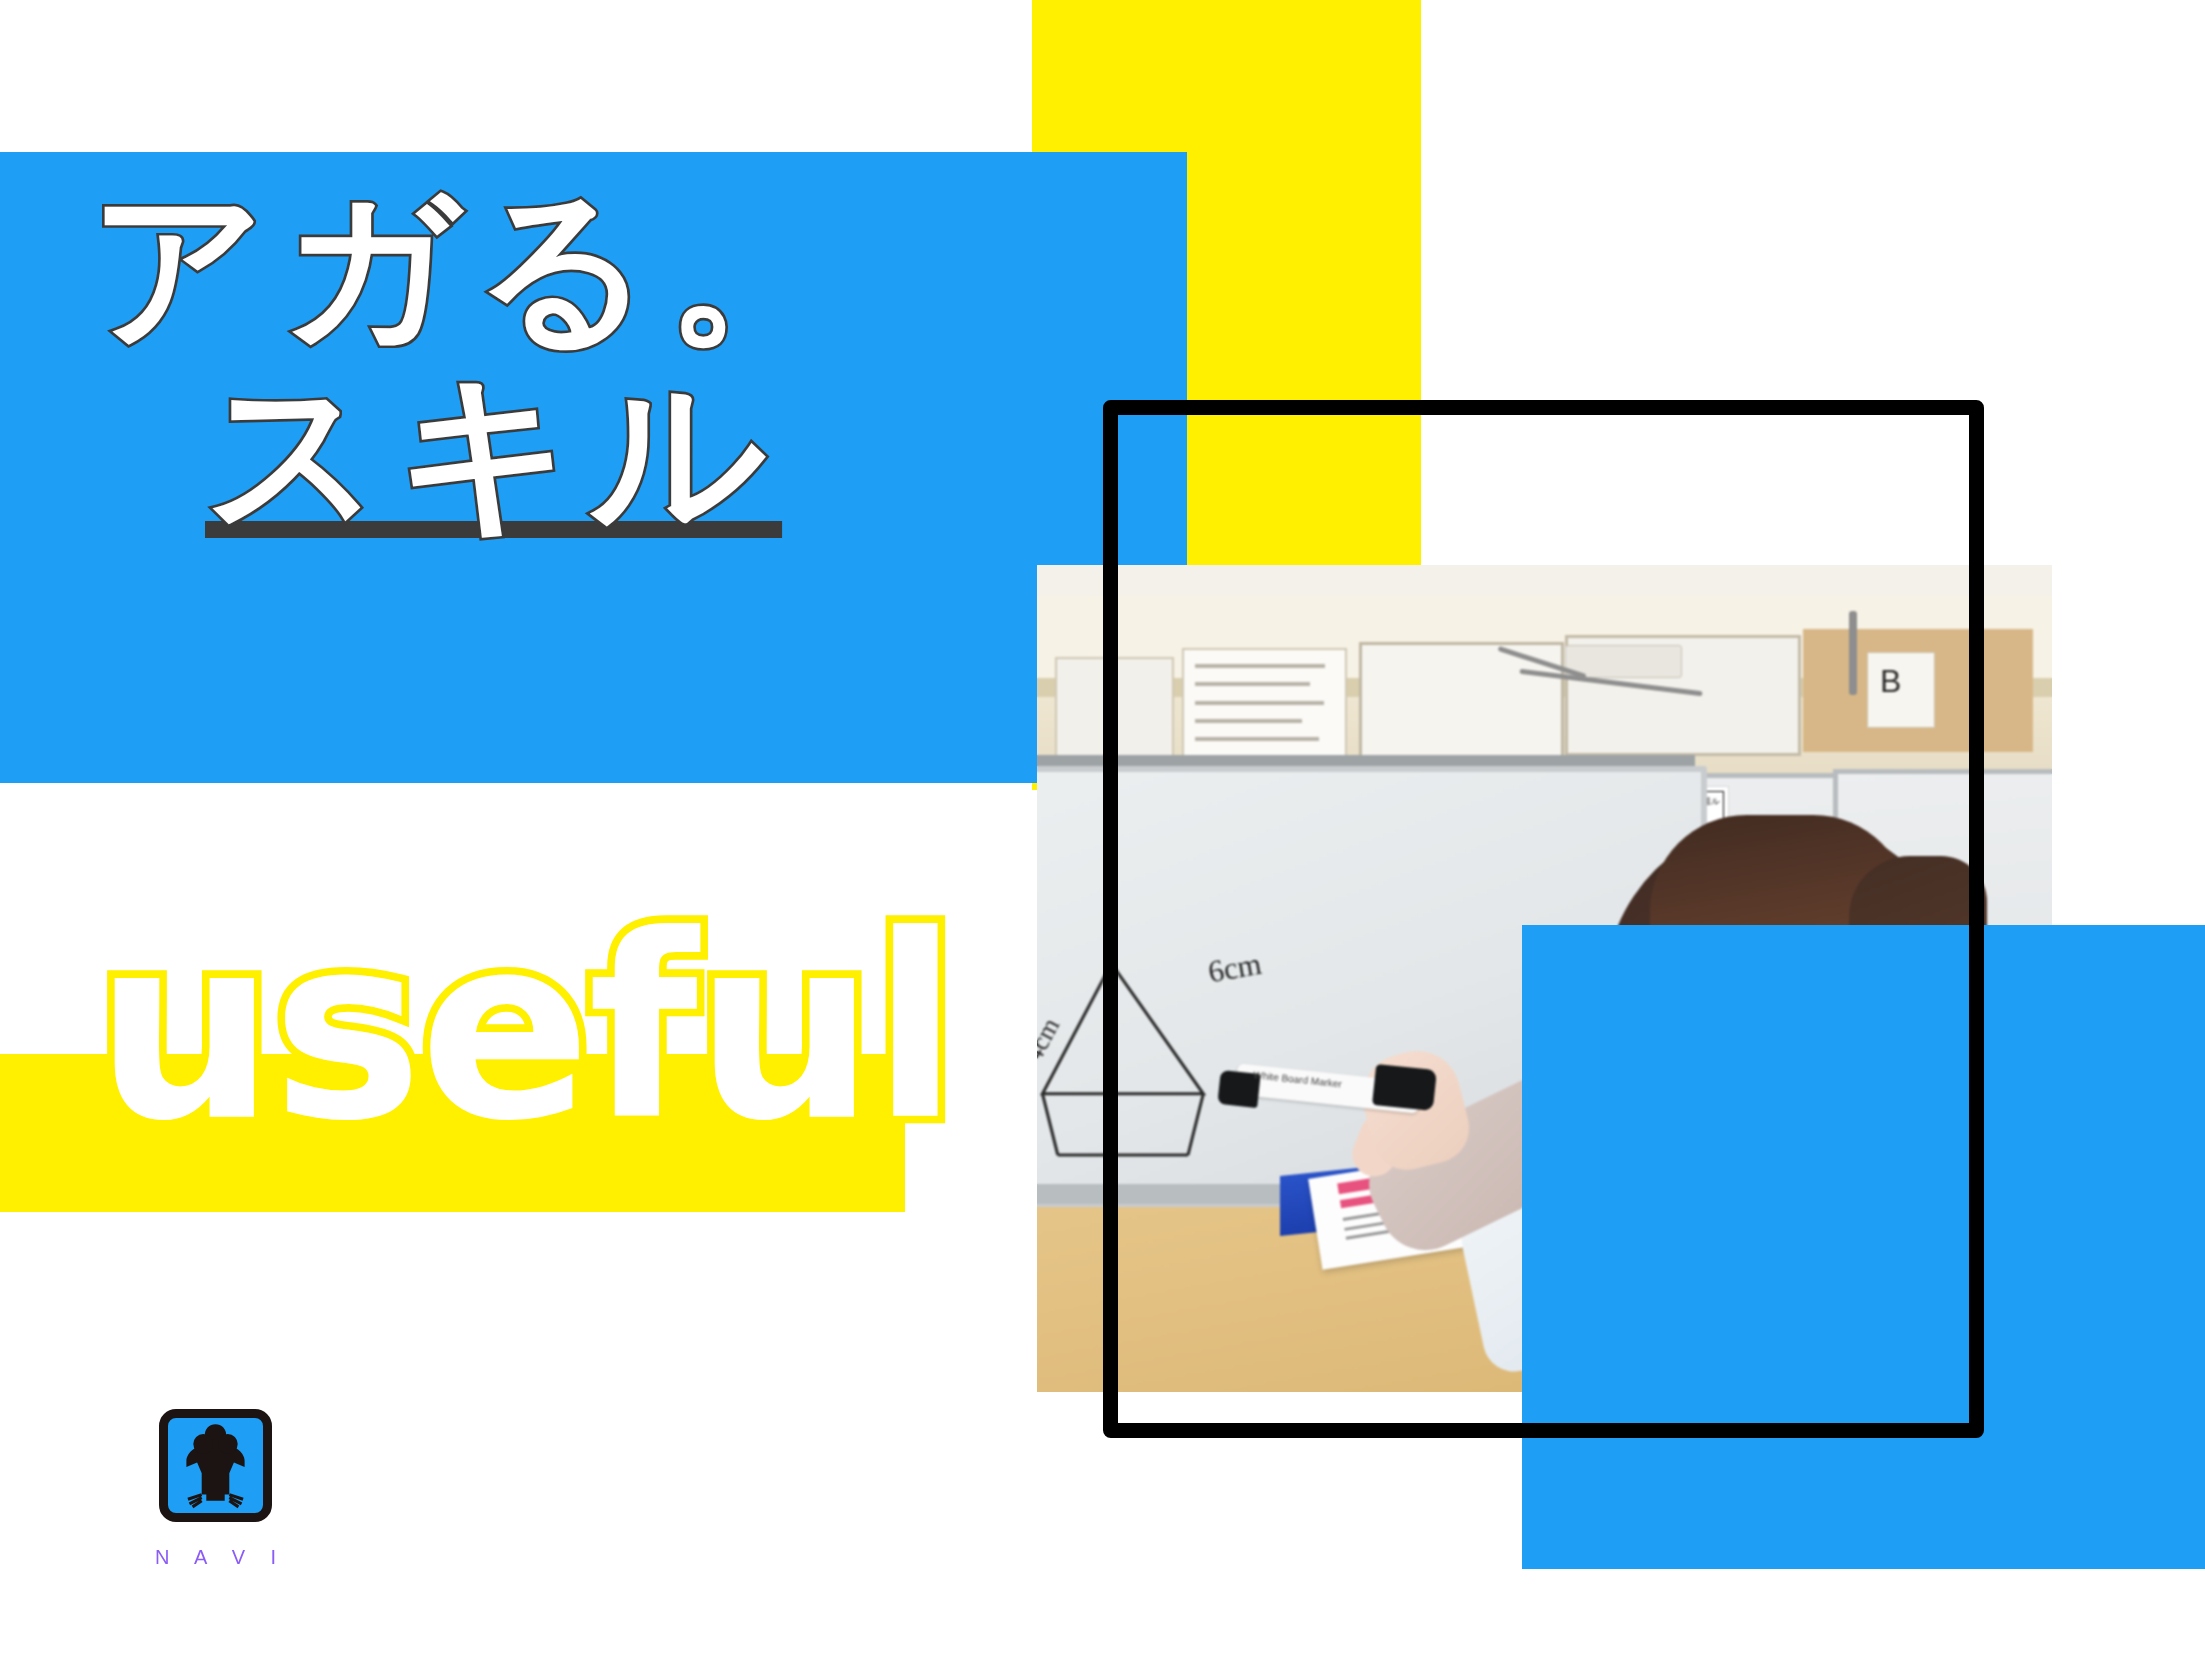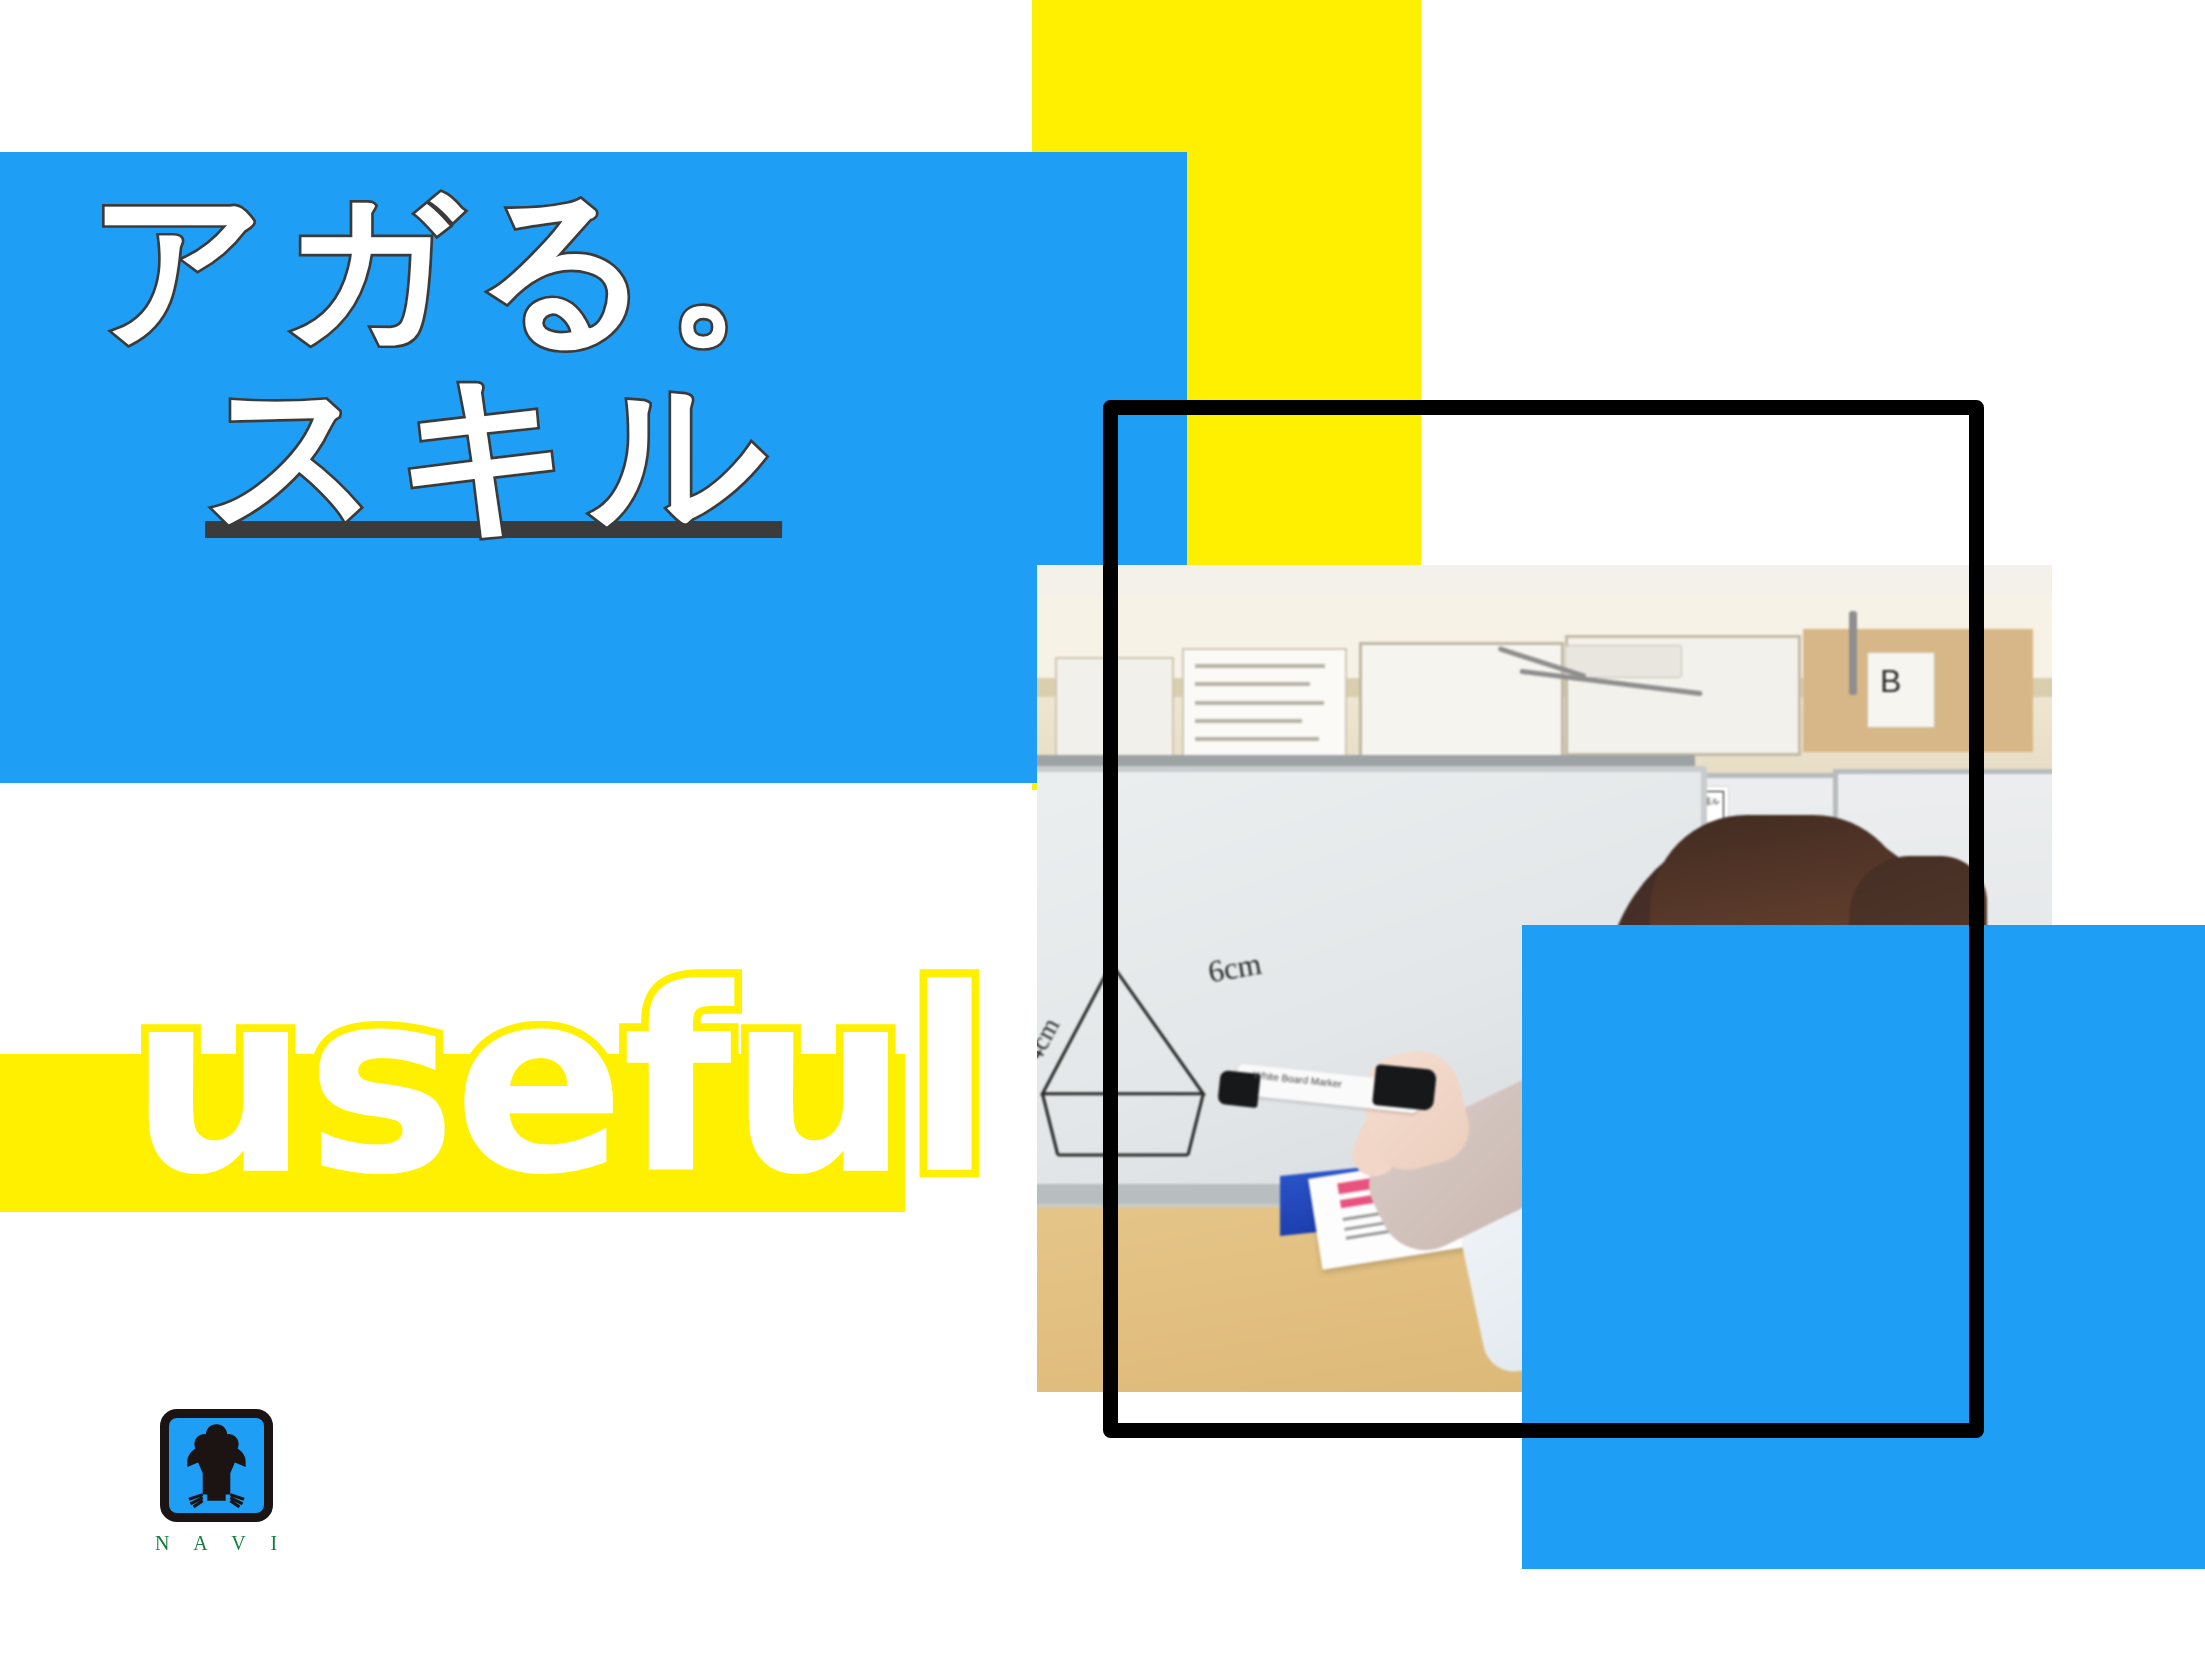--- a/index.html
+++ b/index.html
@@ -230,32 +230,31 @@
   #headline-line2 {
     left: 205px; top: 366px;
     font-size: 173px;
     letter-spacing: 15.3px;
     -webkit-text-stroke: 5.4px #3b3b3b;
     paint-order: stroke fill;
     text-decoration: underline;
   }
   #useful-text {
     position: absolute;
-    left: 95px; top: 956px;
+    left: 95px; top: 902px;
     z-index: 4;
     font-family: "DejaVu Sans", sans-serif;
     font-weight: 700;
     font-size: 253px;
     letter-spacing: -3.1px;
     color: #ffffff;
     -webkit-text-stroke: 15.3px #fff000;
     paint-order: stroke fill;
     white-space: nowrap;
     line-height: 1;
-    margin-left: 34px;
   }
 
   
   #logo {
     position: absolute;
     left: 145px; top: 1409px;
     z-index: 7;
     display: flex;
     align-items: flex-start;
     gap: 21.4px;
@@ -263,25 +262,25 @@
   #logo-mark-wrap { display:flex; flex-direction:column; align-items:center; }
   #logo-mark {
     width: 113px; height: 113px;
     background: #1e9ef4;
     border: 9.2px solid #1c1412;
     border-radius: 17px;
     position: relative;
     box-sizing: border-box;
   }
   #logo-navi-word {
-    margin-top: 10px;
+    margin-top: 24px;
     font-size: 20px;
     letter-spacing: 10px;
-    color: #15803d;
-    font-family: Liberation Serif, serif;
+    color: #8b5cf6;
+    font-family: Liberation Sans, sans-serif;
     text-indent: 10px;
   }
   #logo-wordmark {
     font-family: "DejaVu Sans", sans-serif;
     font-weight: 700;
     font-size: 83px;
     color: #1c1412;
     letter-spacing: -1.5px;
     line-height: 1.25;
     white-space: nowrap;

